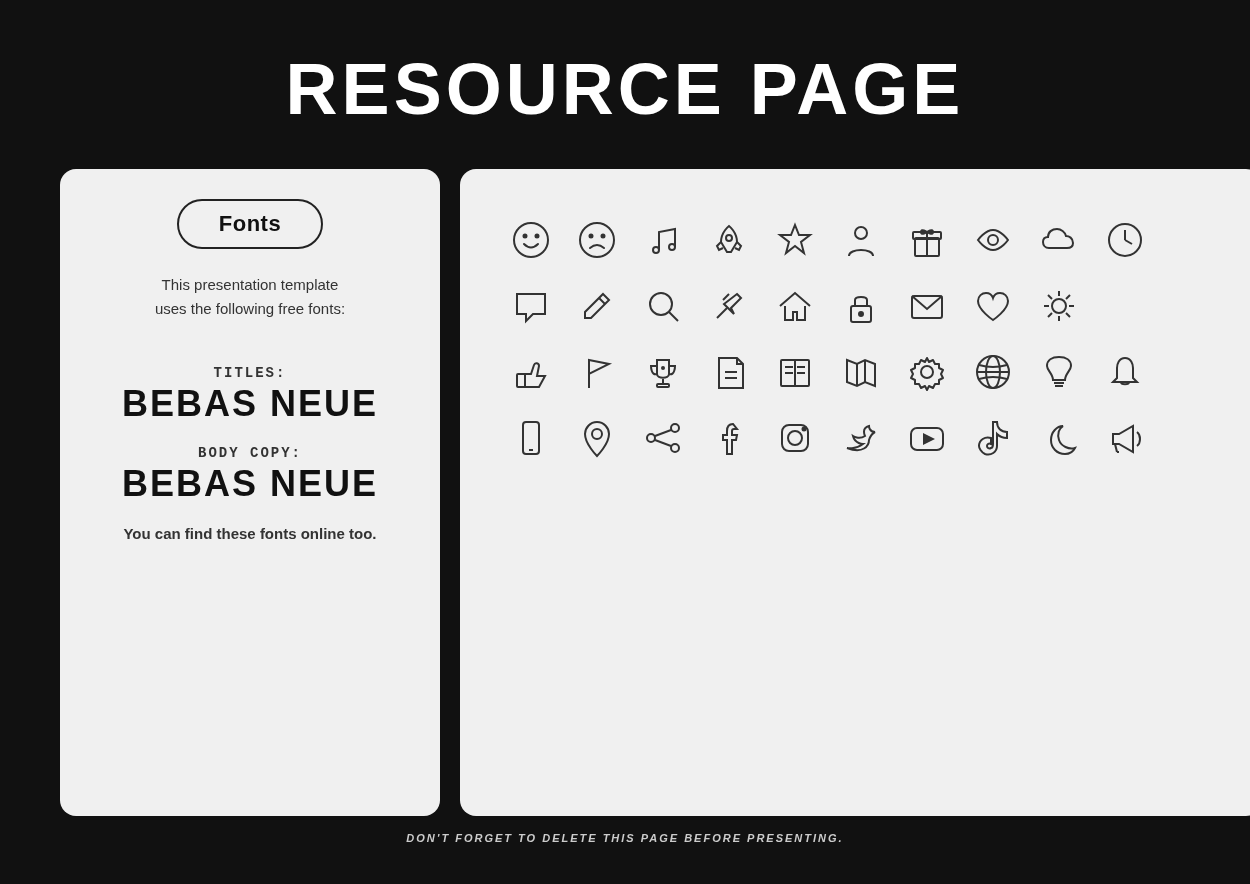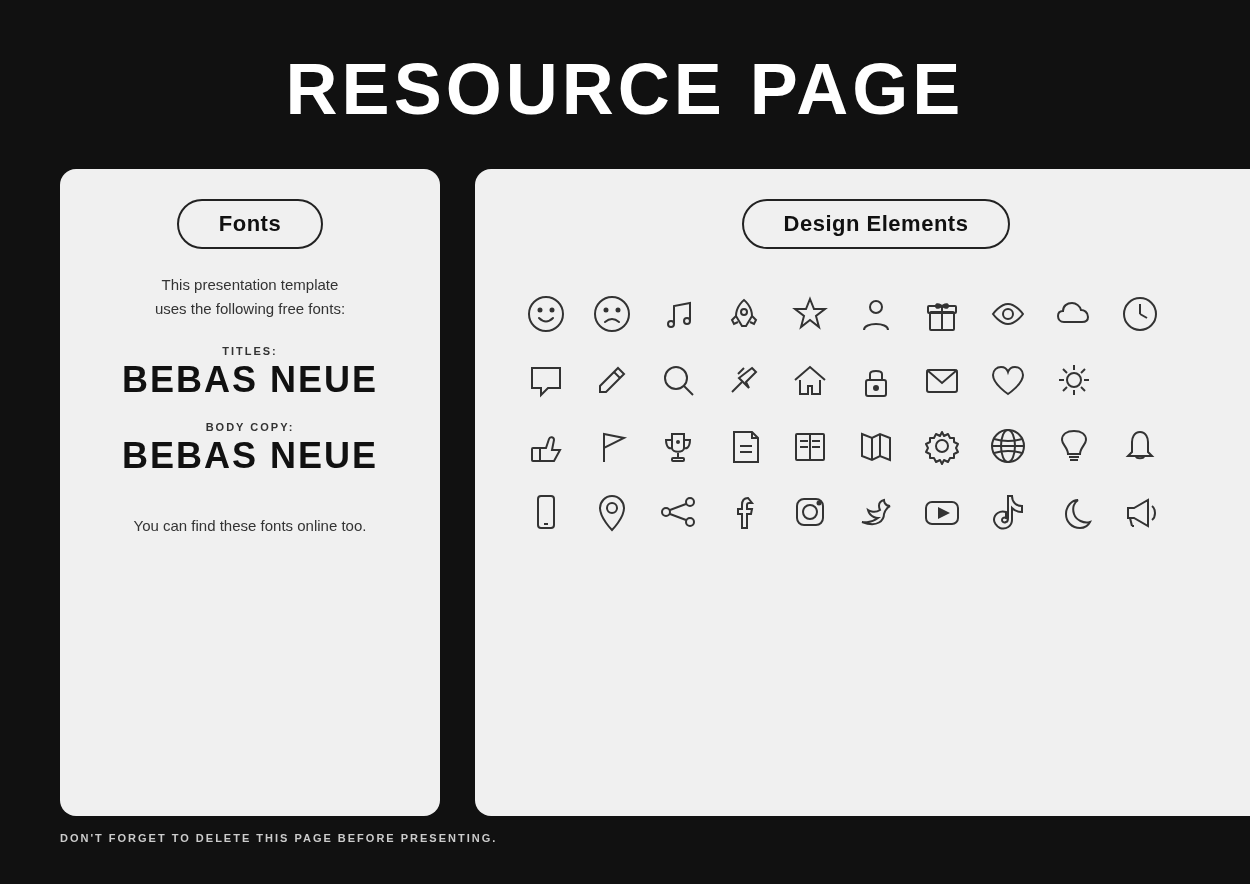--- a/index.html
+++ b/index.html
@@ -33,21 +33,21 @@
 
     .subtitle {
       font-size: 18px;
       color: #dddddd;
       margin-top: 8px;
       font-weight: 300;
     }
 
     .content-row {
       display: flex;
-      gap: 35px;
+      gap: 20px;
       width: 100%;
       flex: 1;
     }
 
     .panel {
       background: #f0f0f0;
       border-radius: 16px;
       padding: 30px;
     }
 
@@ -77,50 +77,51 @@
       letter-spacing: 0.5px;
       margin-bottom: 24px;
       display: inline-block;
     }
 
     .fonts-description {
       font-size: 15px;
       color: #333;
       text-align: center;
       line-height: 1.6;
-      margin-bottom: 24px;
+      margin-bottom: 44px;
     }
 
     .font-section {
       text-align: center;
       margin-bottom: 20px;
     }
 
     .font-label {
-      font-size: 11px;
+      font-size: 14px;
       font-weight: 800;
       letter-spacing: 2px;
       color: #333;
       text-transform: uppercase;
+      font-family: Liberation Mono, monospace;
     }
 
     .font-name {
       font-size: 36px;
       font-weight: 700;
       color: #111;
       letter-spacing: 2px;
       text-transform: uppercase;
       margin-top: 2px;
     }
 
     .fonts-footer {
       font-size: 15px;
       color: #333;
       text-align: center;
-      margin-top: 20px;
+      font-weight: bold;
     }
 
     .icons-grid {
       display: grid;
       grid-template-columns: repeat(11, 1fr);
       gap: 4px;
       width: 100%;
       padding: 10px;
     }
 
@@ -128,28 +129,29 @@
       display: flex;
       align-items: center;
       justify-content: center;
       width: 62px;
       height: 62px;
       font-size: 30px;
       color: #333;
     }
 
     .footer-note {
-      text-align: left;
+      text-align: center;
       width: 100%;
       margin-top: 16px;
       font-size: 11px;
       font-weight: 800;
       color: #cccccc;
       letter-spacing: 2px;
       text-transform: uppercase;
+      font-style: italic;
     }
   </style>
 </head>
 <body>
 
 <div class="header">
   <div class="main-title">RESOURCE PAGE</div>
 </div>
 
 <div class="content-row">
@@ -168,21 +170,20 @@
 
     <div class="font-section">
       <div class="font-label">BODY COPY:</div>
       <div class="font-name">BEBAS NEUE</div>
     </div>
 
     <div class="fonts-footer">You can find these fonts online too.</div>
   </div>
 
   <div class="panel design-panel">
-    <div class="panel-header-btn">Design Elements</div>
 
     <div class="icons-grid">
 
       <div class="icon-cell">
         <svg width="40" height="40" viewBox="0 0 40 40" fill="none" stroke="#333" stroke-width="2">
           <circle cx="20" cy="20" r="17"></circle>
           <circle cx="14" cy="16" r="1.5" fill="#333"></circle>
           <circle cx="26" cy="16" r="1.5" fill="#333"></circle>
           <path d="M13 24 Q20 31 27 24" stroke-linecap="round"></path>
         </svg>

